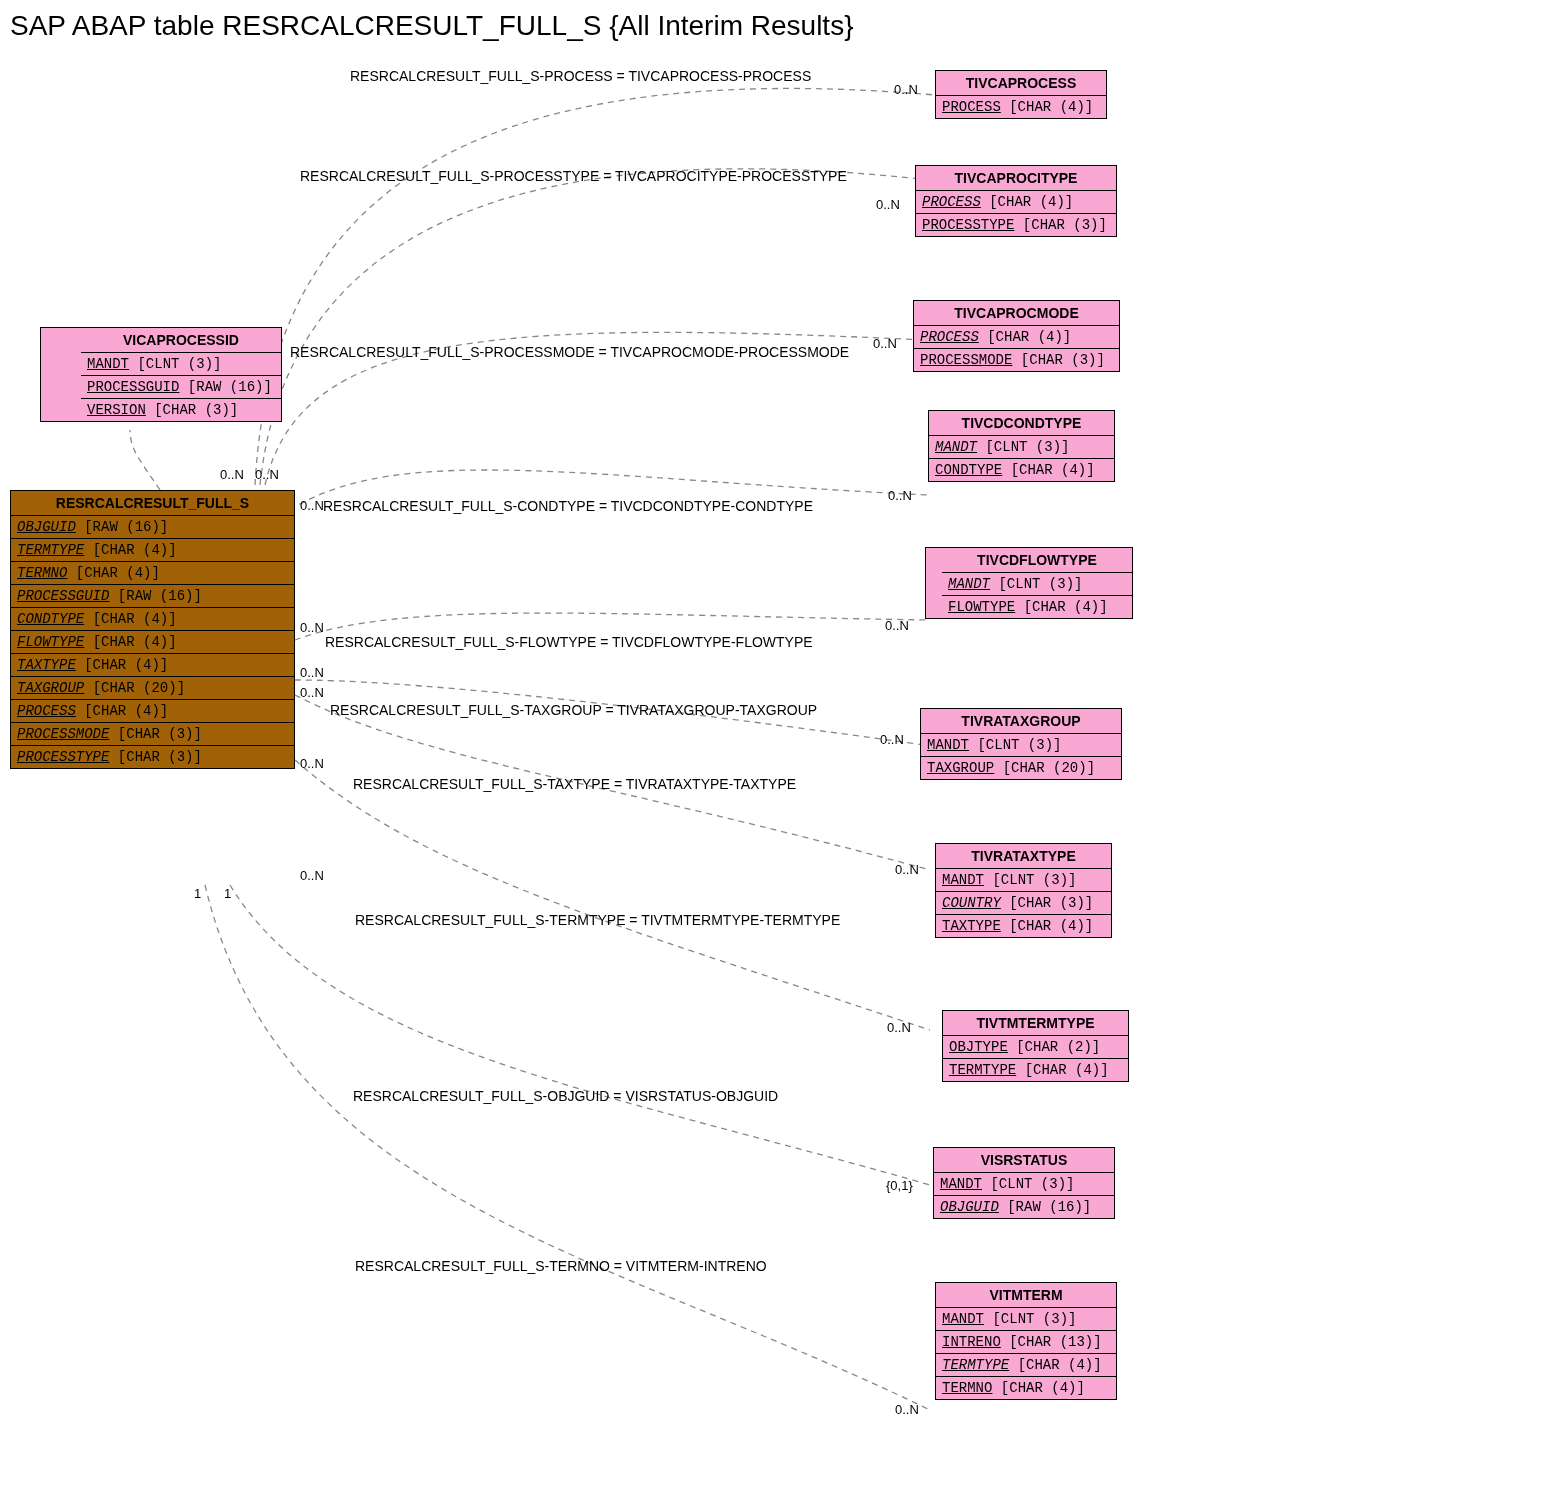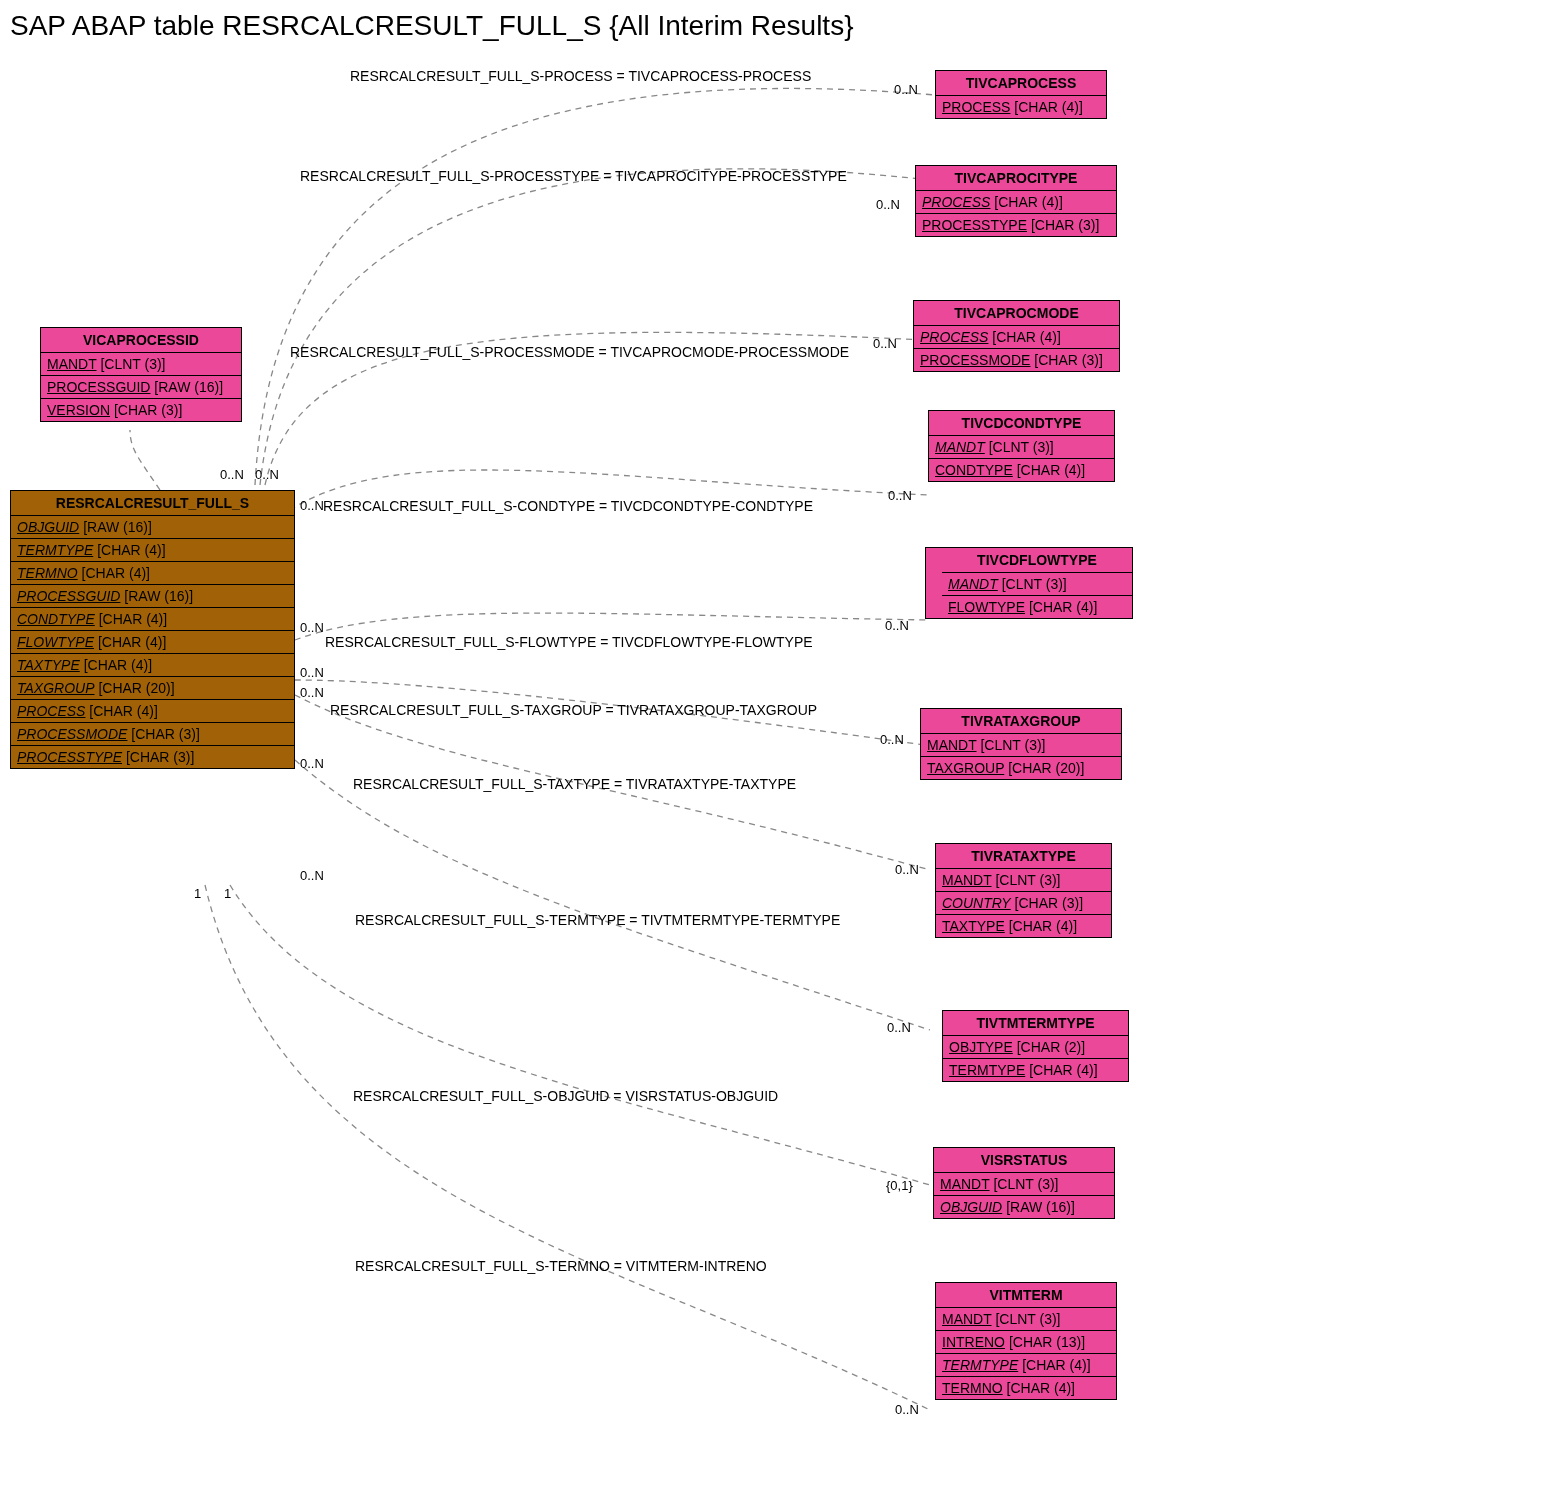--- a/index.html
+++ b/index.html
@@ -15,37 +15,38 @@
   }
   h1.page-title {
     font-size: 28px;
     font-weight: normal;
     margin: 0 0 10px 0;
   }
   
   .entity {
     position: absolute;
     border: 1px solid #000;
-    background: #ec4899;
+    background: #f9a8d4;
     font-size: 14px;
   }
   .entity.main {
     background: #a16207;
   }
   .entity .hdr {
     font-weight: bold;
     text-align: center;
     padding: 4px 6px;
     border-bottom: 1px solid #000;
     white-space: nowrap;
   }
   .entity .fld {
     padding: 3px 6px;
     border-bottom: 1px solid #000;
     white-space: nowrap;
+    font-family: Liberation Mono, monospace;
   }
   .entity .fld:last-child { border-bottom: none; }
   .entity .fname { text-decoration: underline; }
   .entity .ital { font-style: italic; }
   .rel-label {
     position: absolute;
     font-size: 14px;
     white-space: nowrap;
     font-weight: normal;
     z-index: 3;
@@ -94,21 +95,21 @@
     <path d="M 295 760 C 420 870, 600 920, 930 1030"></path>
 
     <path d="M 230 885 C 330 1050, 600 1090, 930 1185"></path>
 
     <path d="M 205 885 C 280 1200, 600 1250, 930 1410"></path>
 
     <path d="M 160 490 C 140 460, 130 450, 130 430"></path>
   </g>
 </svg>
 
-<div class="entity" style="left:40px; top:327px; width:200px;">
+<div class="entity" style="left:40px; top:327px; width:200px;padding-left:40px;">
   <div class="hdr">VICAPROCESSID</div>
   <div class="fld"><span class="fname">MANDT</span> <span>[CLNT (3)]</span></div>
   <div class="fld"><span class="fname">PROCESSGUID</span> <span>[RAW (16)]</span></div>
   <div class="fld"><span class="fname">VERSION</span> <span>[CHAR (3)]</span></div>
 </div>
 
 <div class="entity main" style="left:10px; top:490px; width:283px;">
   <div class="hdr">RESRCALCRESULT_FULL_S</div>
   <div class="fld"><span class="fname ital">OBJGUID</span> <span>[RAW (16)]</span></div>
   <div class="fld"><span class="fname ital">TERMTYPE</span> <span>[CHAR (4)]</span></div>

